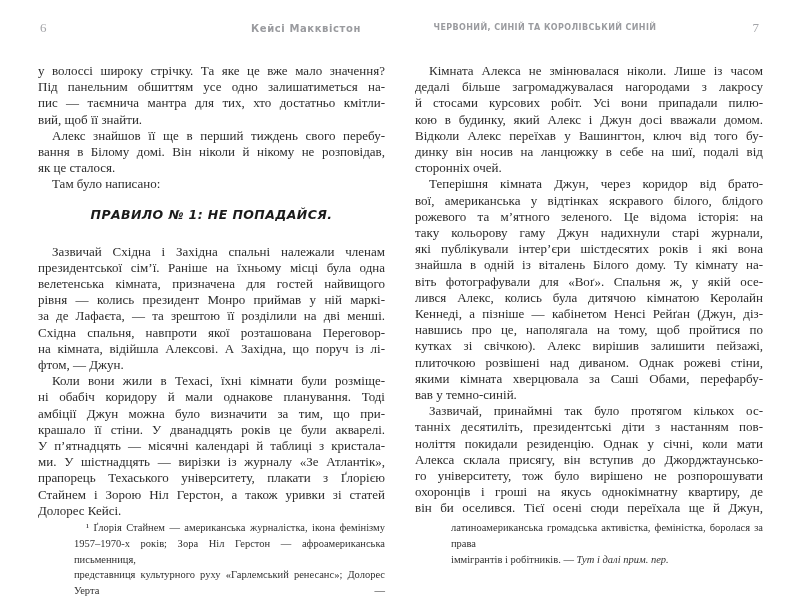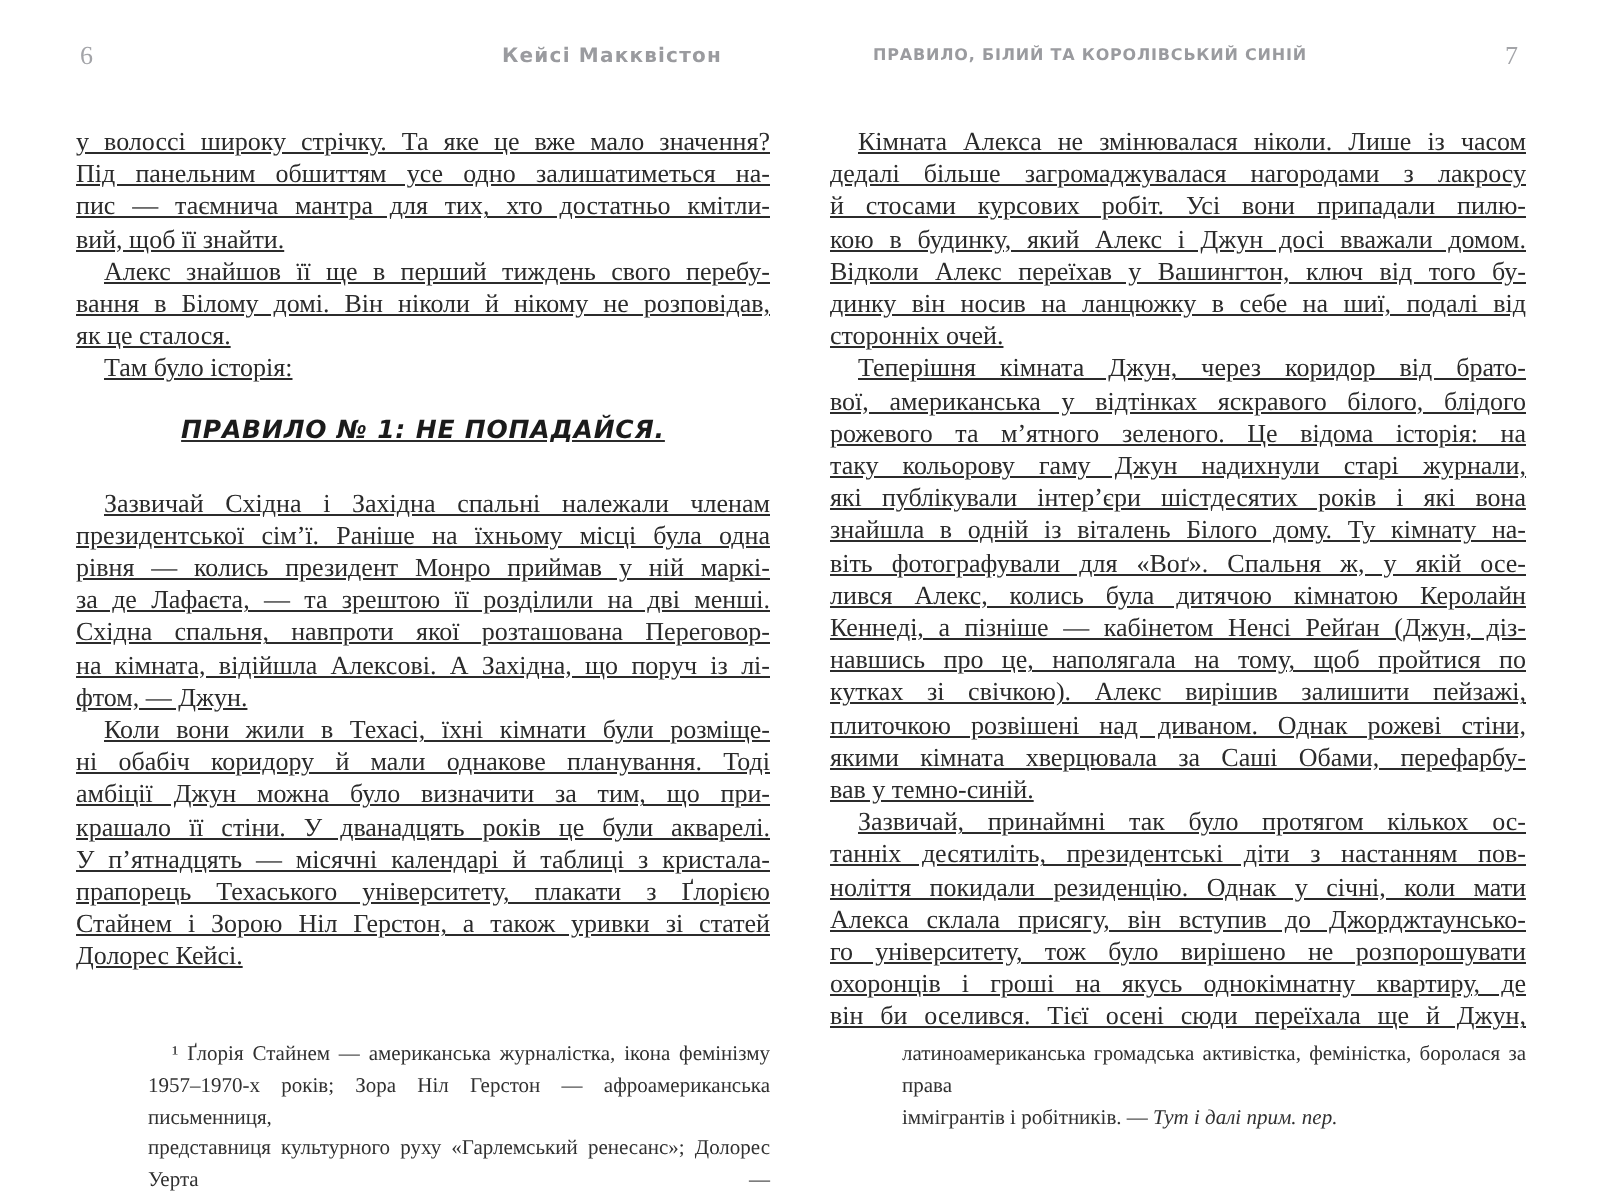--- a/index.html
+++ b/index.html
@@ -21,21 +21,21 @@
 
   .running-head{
     position:absolute;top:23px;white-space:nowrap;transform:translateX(-50%);
     font-family:"DejaVu Sans",sans-serif;font-weight:bold;color:#9a9b9f;
   }
   .rh-author{left:268px;font-size:10px;letter-spacing:0.6px;}
   .rh-title{left:130px;font-size:8px;letter-spacing:0.4px;}
 
   .page-text{
     position:absolute;top:63px;left:0;right:0;
-    font-size:13px;line-height:16.2px;text-decoration:underline;
+    font-size:13px;line-height:16.2px;
   }
   .line{text-align:justify;text-align-last:justify;}
   .line.short{text-align-last:left;}
   .line.indent{text-indent:14px;}
 
   .rule-heading{
     margin:14px 0 21px 0;text-align:right;text-align-last:center;
     font-family:"DejaVu Sans",sans-serif;font-weight:bold;font-style:italic;
     font-size:12.5px;letter-spacing:0.4px;color:#1b1b1b;line-height:16px;
   }
@@ -54,47 +54,49 @@
   <div class="pagenum pagenum-left">6</div>
   <div class="running-head rh-author">Кейсі Макквістон</div>
   <div class="page-text">
       <div class="line">у волоссі широку стрічку. Та яке це вже мало значення?</div>
       <div class="line">Під панельним обшиттям усе одно залишатиметься на-</div>
       <div class="line">пис — таємнича мантра для тих, хто достатньо кмітли-</div>
       <div class="line short">вий, щоб її знайти.</div>
       <div class="line indent">Алекс знайшов її ще в перший тиждень свого перебу-</div>
       <div class="line">вання в Білому домі. Він ніколи й нікому не розповідав,</div>
       <div class="line short">як це сталося.</div>
-      <div class="line indent short">Там було історія:</div>
+      <div class="line indent short">Там було написано:</div>
       <div class="rule-heading">ПРАВИЛО № 1: НЕ ПОПАДАЙСЯ.</div>
       <div class="line indent">Зазвичай Східна і Західна спальні належали членам</div>
       <div class="line">президентської сім’ї. Раніше на їхньому місці була одна</div>
+      <div class="line">велетенська кімната, призначена для гостей найвищого</div>
       <div class="line">рівня — колись президент Монро приймав у ній маркі-</div>
       <div class="line">за де Лафаєта, — та зрештою її розділили на дві менші.</div>
       <div class="line">Східна спальня, навпроти якої розташована Переговор-</div>
       <div class="line">на кімната, відійшла Алексові. А Західна, що поруч із лі-</div>
       <div class="line short">фтом, — Джун.</div>
       <div class="line indent">Коли вони жили в Техасі, їхні кімнати були розміще-</div>
       <div class="line">ні обабіч коридору й мали однакове планування. Тоді</div>
       <div class="line">амбіції Джун можна було визначити за тим, що при-</div>
       <div class="line">крашало її стіни. У дванадцять років це були акварелі.</div>
       <div class="line">У п’ятнадцять — місячні календарі й таблиці з кристала-</div>
+      <div class="line">ми. У шістнадцять — вирізки із журналу «Зе Атлантік»,</div>
       <div class="line">прапорець Техаського університету, плакати з Ґлорією</div>
       <div class="line">Стайнем і Зорою Ніл Герстон, а також уривки зі статей</div>
       <div class="line short">Долорес Кейсі.</div>
     </div>
   <div class="footnote">
       <div class="line fn-first">¹ Ґлорія Стайнем — американська журналістка, ікона фемінізму</div>
       <div class="line">1957–1970-х років; Зора Ніл Герстон — афроамериканська письменниця,</div>
       <div class="line">представниця культурного руху «Гарлемський ренесанс»; Долорес Уерта —</div>
     </div>
 </div>
 
 <div class="page page-right">
-  <div class="running-head rh-title">ПРАВИЛО, БІЛИЙ ТА КОРОЛІВСЬКИЙ СИНІЙ</div>
+  <div class="running-head rh-title">ЧЕРВОНИЙ, СИНІЙ ТА КОРОЛІВСЬКИЙ СИНІЙ</div>
   <div class="pagenum pagenum-right">7</div>
   <div class="page-text">
       <div class="line indent">Кімната Алекса не змінювалася ніколи. Лише із часом</div>
       <div class="line">дедалі більше загромаджувалася нагородами з лакросу</div>
       <div class="line">й стосами курсових робіт. Усі вони припадали пилю-</div>
       <div class="line">кою в будинку, який Алекс і Джун досі вважали домом.</div>
       <div class="line">Відколи Алекс переїхав у Вашингтон, ключ від того бу-</div>
       <div class="line">динку він носив на ланцюжку в себе на шиї, подалі від</div>
       <div class="line short">сторонніх очей.</div>
       <div class="line indent">Теперішня кімната Джун, через коридор від брато-</div>

